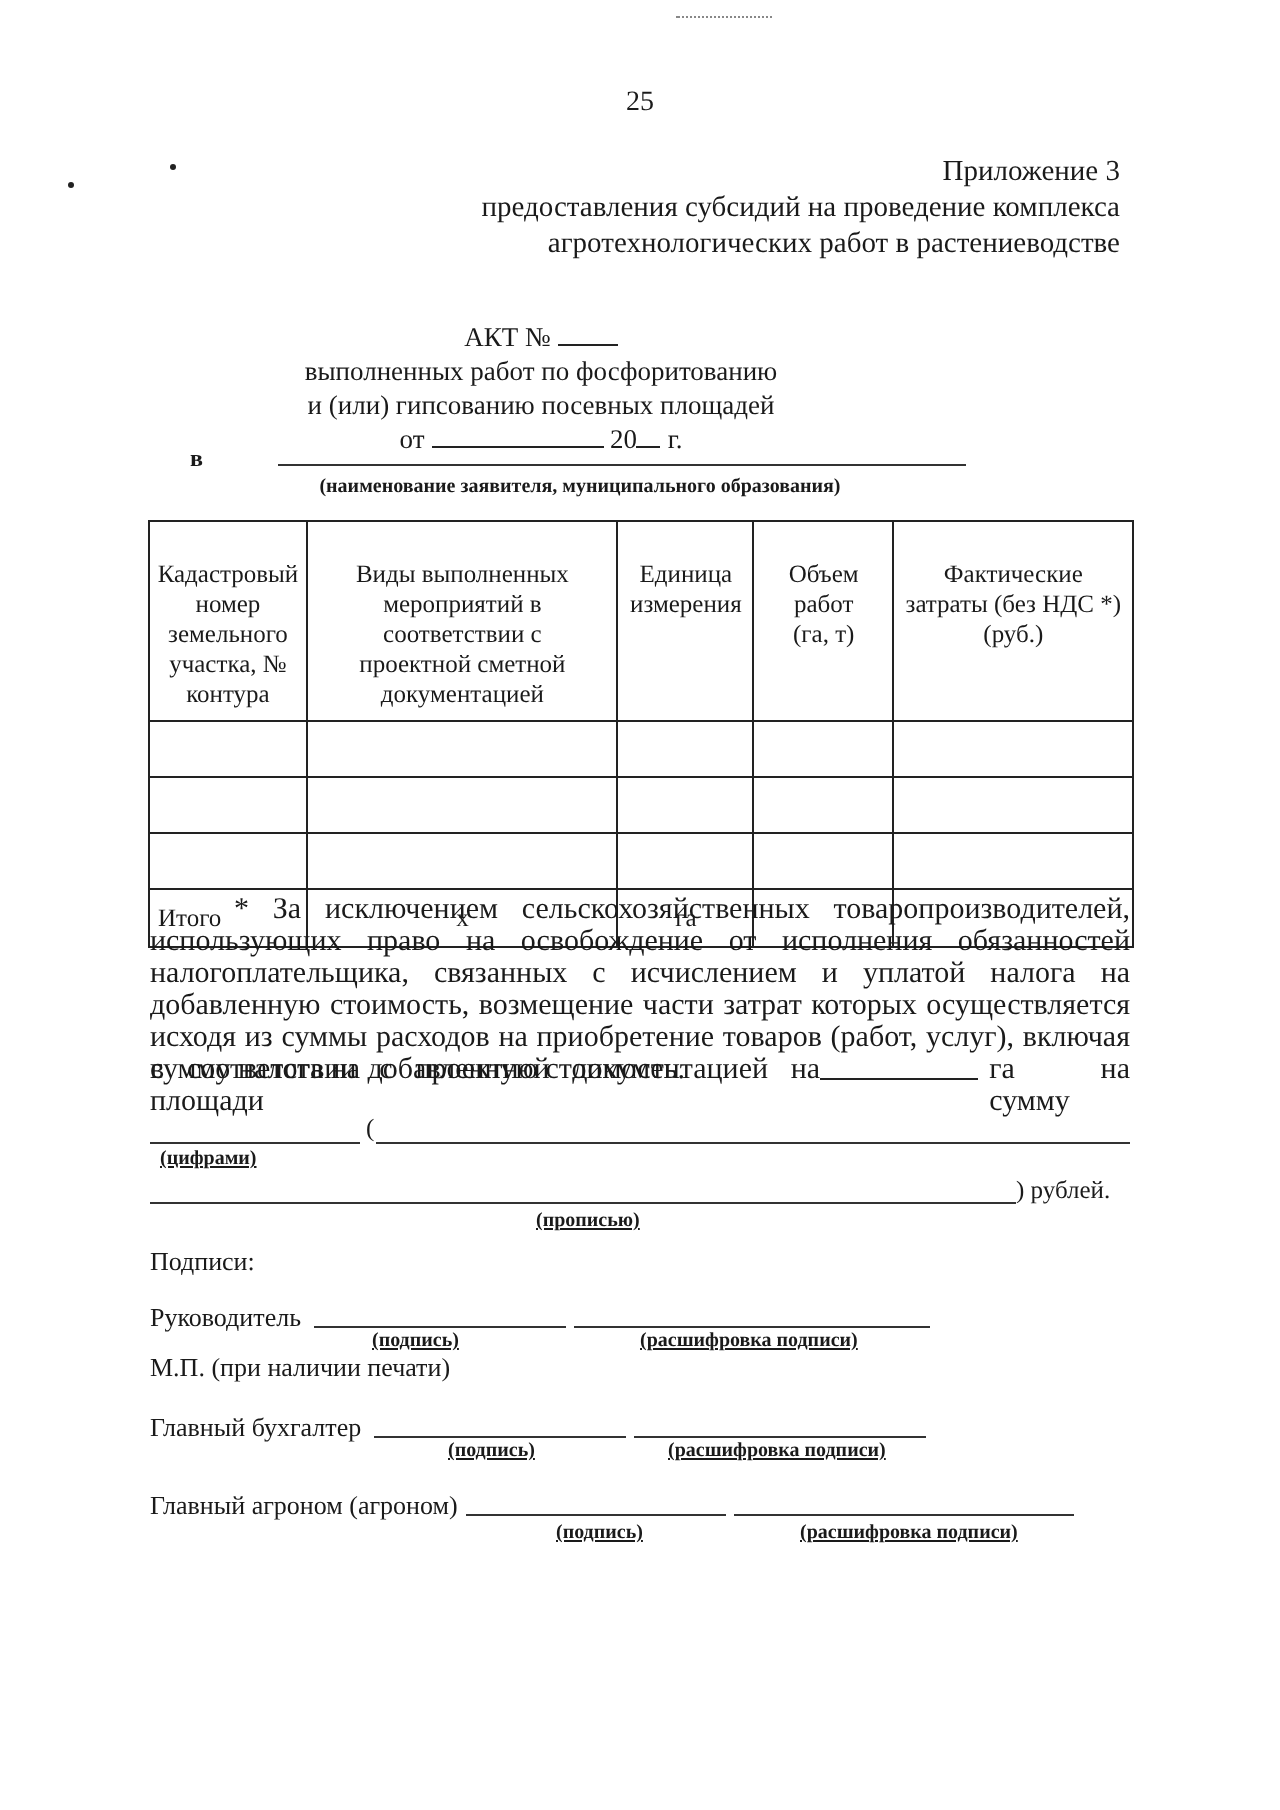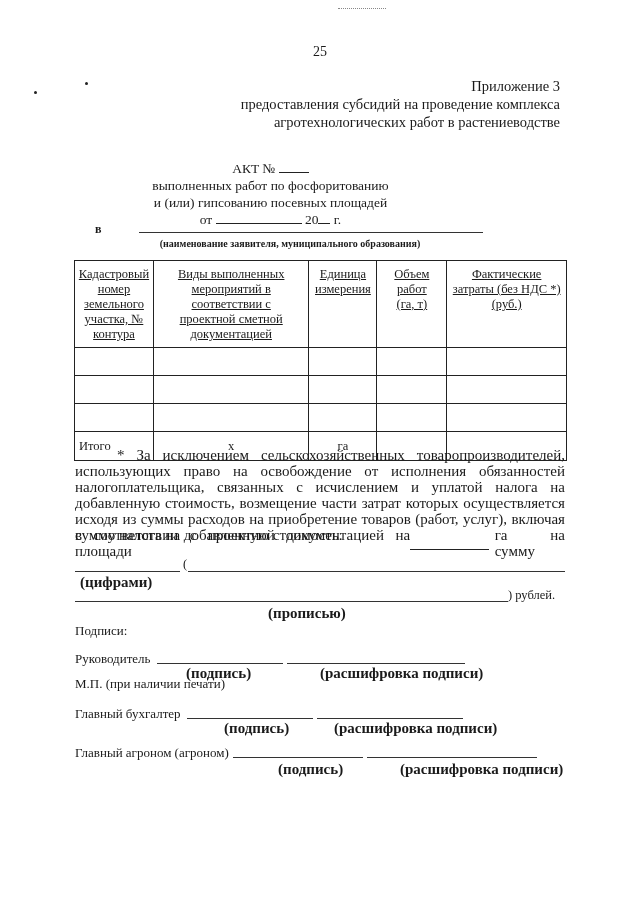--- a/index.html
+++ b/index.html
@@ -15,34 +15,34 @@
   .uline { display:inline-block; border-bottom:1px solid #222; height:12px; vertical-align:baseline; }
   .v-line { left:95px; top:222px; font-size:12px; font-weight:bold; }
   .v-rule { left:139px; top:232px; width:344px; border-top:1px solid #333; }
   .caption { font-size:10px; font-weight:bold; }
   .cap1 { left:0; width:580px; text-align:center; top:238px; }
 
   table.act { position:absolute; left:74px; top:260px; width:493px;
               border-collapse:collapse; font-size:12.5px; }
   table.act td { border:1px solid #222; padding:0; vertical-align:top;
                  text-align:center; line-height:15px; }
-  table.act tr.head td { height:80px; padding-top:6px;text-decoration:underline; }
+  table.act tr.head td { height:80px; padding-top:19px; }
   table.act tr.row td { height:27px; }
   table.act tr.total td { height:28px; vertical-align:middle; }
   table.act td.left { text-align:left; padding-left:4px; }
 
   .para { left:75px; width:490px; font-size:15px; line-height:16px;
           text-align:justify; }
   .footnote { top:447px; text-indent:42px; }
   .works { top:527px; }
   .works p { margin:0; }
   .line-row { position:absolute; font-size:12.5px; }
   .rule { position:absolute; border-top:1px solid #333; }
   .sign-label { position:absolute; font-size:13px; }
-  .small-cap { position:absolute; font-size:15px; font-weight:bold; }
+  .small-cap { position:absolute; font-size:10px; font-weight:bold;text-decoration:underline; }
 </style>
 </head>
 <body>
 
 <div class="abs scanmark"></div>
 <div class="abs dot" style="left:34px; top:91px;"></div>
 <div class="abs dot" style="left:85px; top:82px;"></div>
 
 <div class="abs pagenum">25</div>
 
@@ -112,21 +112,21 @@
     <td></td>
   </tr>
 </tbody>
   </table>
 
 <div class="abs para footnote">* За исключением сельскохозяйственных товаропроизводителей, использующих право на освобождение от исполнения обязанностей налогоплательщика, связанных с исчислением и уплатой налога на добавленную стоимость, возмещение части затрат которых осуществляется исходя из суммы расходов на приобретение товаров (работ, услуг), включая сумму налога на добавленную стоимость.</div>
 
 <div class="abs para works">
   <p style="display:flex; justify-content:space-between;">
     <span>в соответствии с проектной документацией на площади</span>
-    <span style="display:flex; align-items:center;">
+    <span style="display:flex; align-items:flex-start;">
       <span class="uline" style="width:84px; margin-right:6px;"></span>
       <span>га на сумму</span>
     </span>
   </p>
 </div>
 
 <div class="rule" style="left:75px; top:571px; width:105px;"></div>
 <div class="line-row" style="left:183px; top:557px;">(</div>
 <div class="rule" style="left:188px; top:571px; width:377px;"></div>
 <div class="small-cap" style="left:80px; top:574px;">(цифрами)</div>

